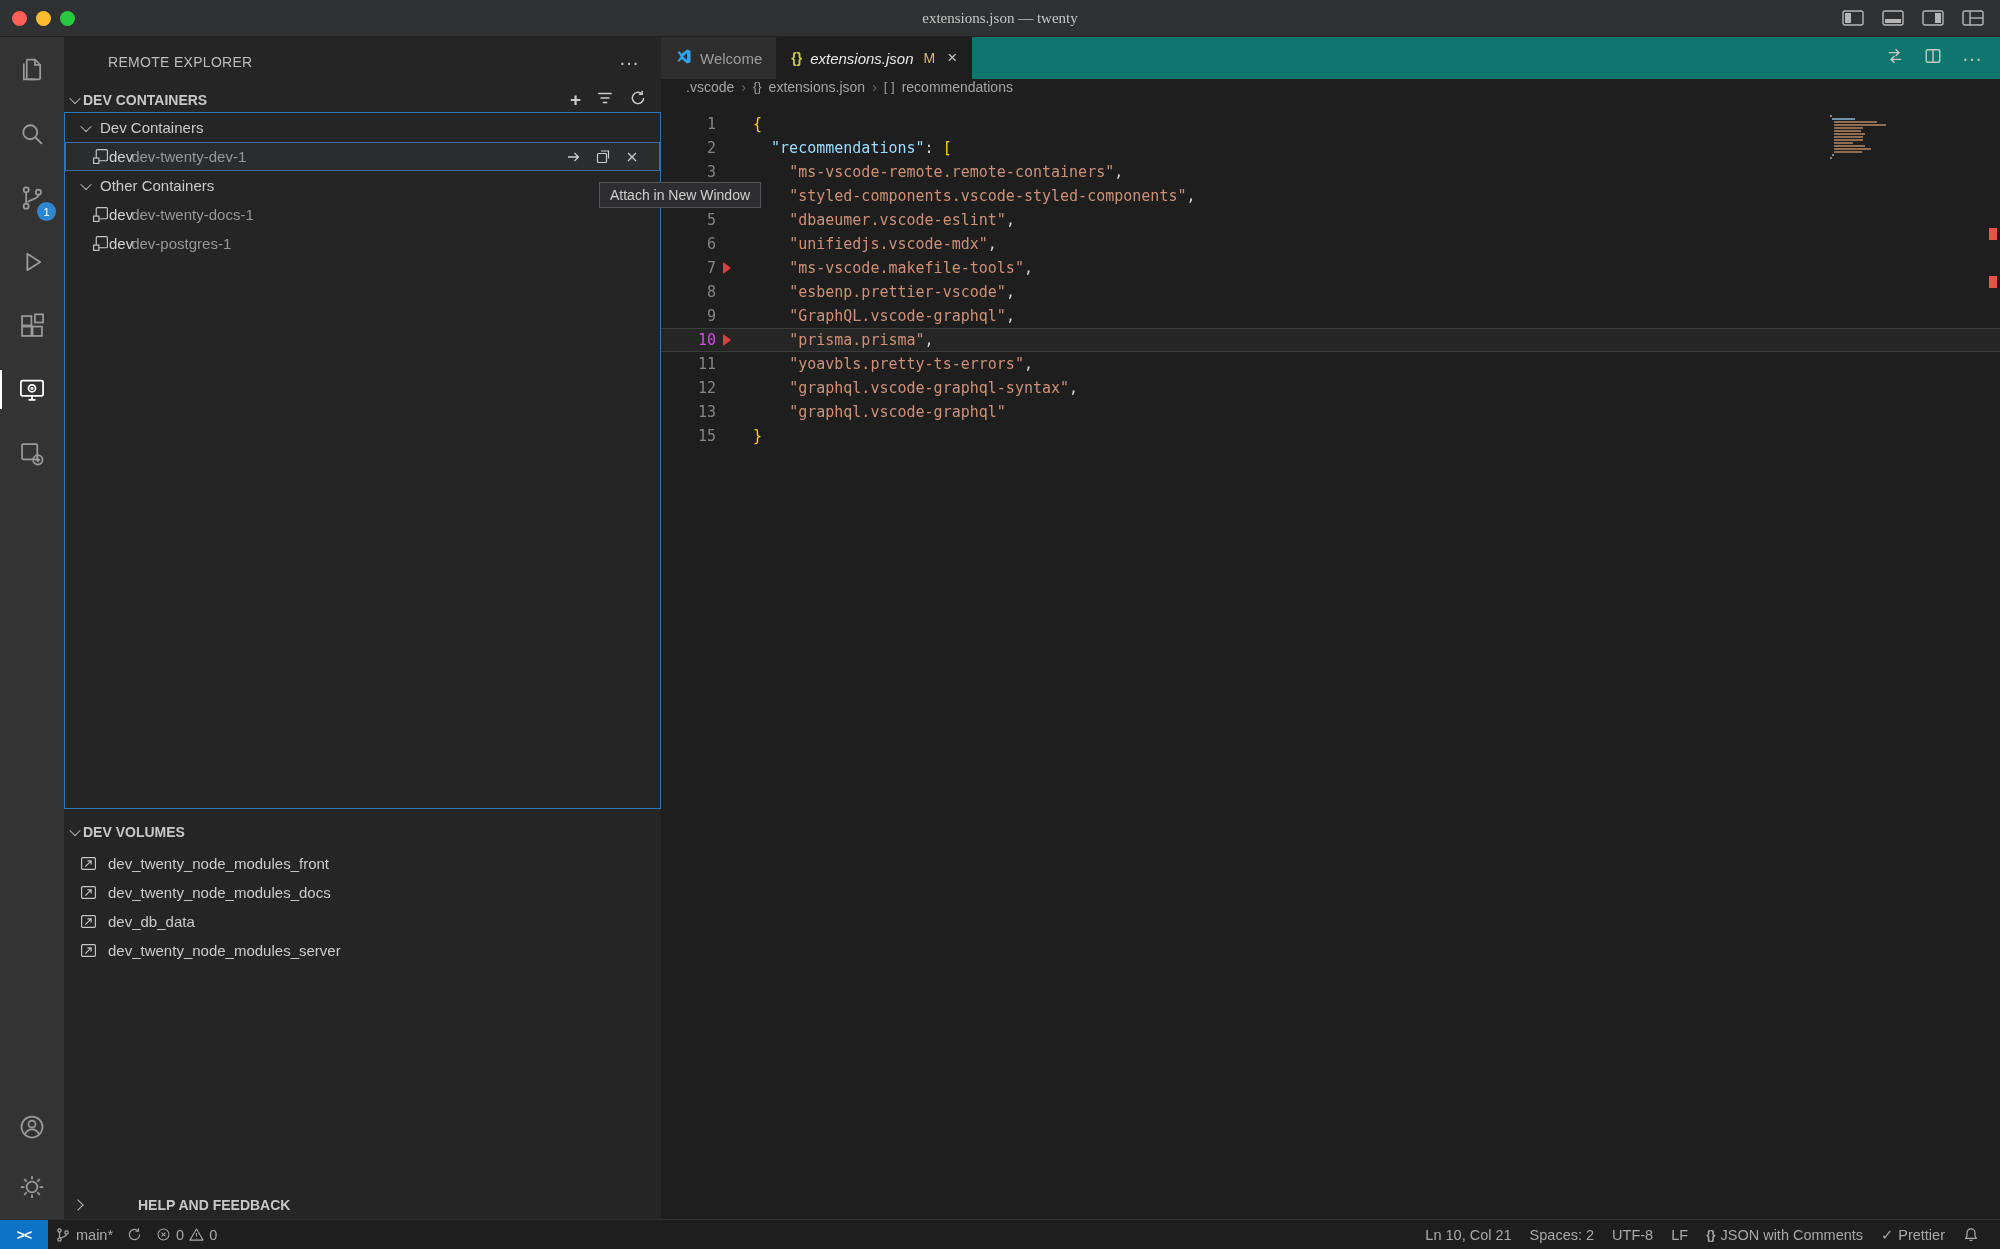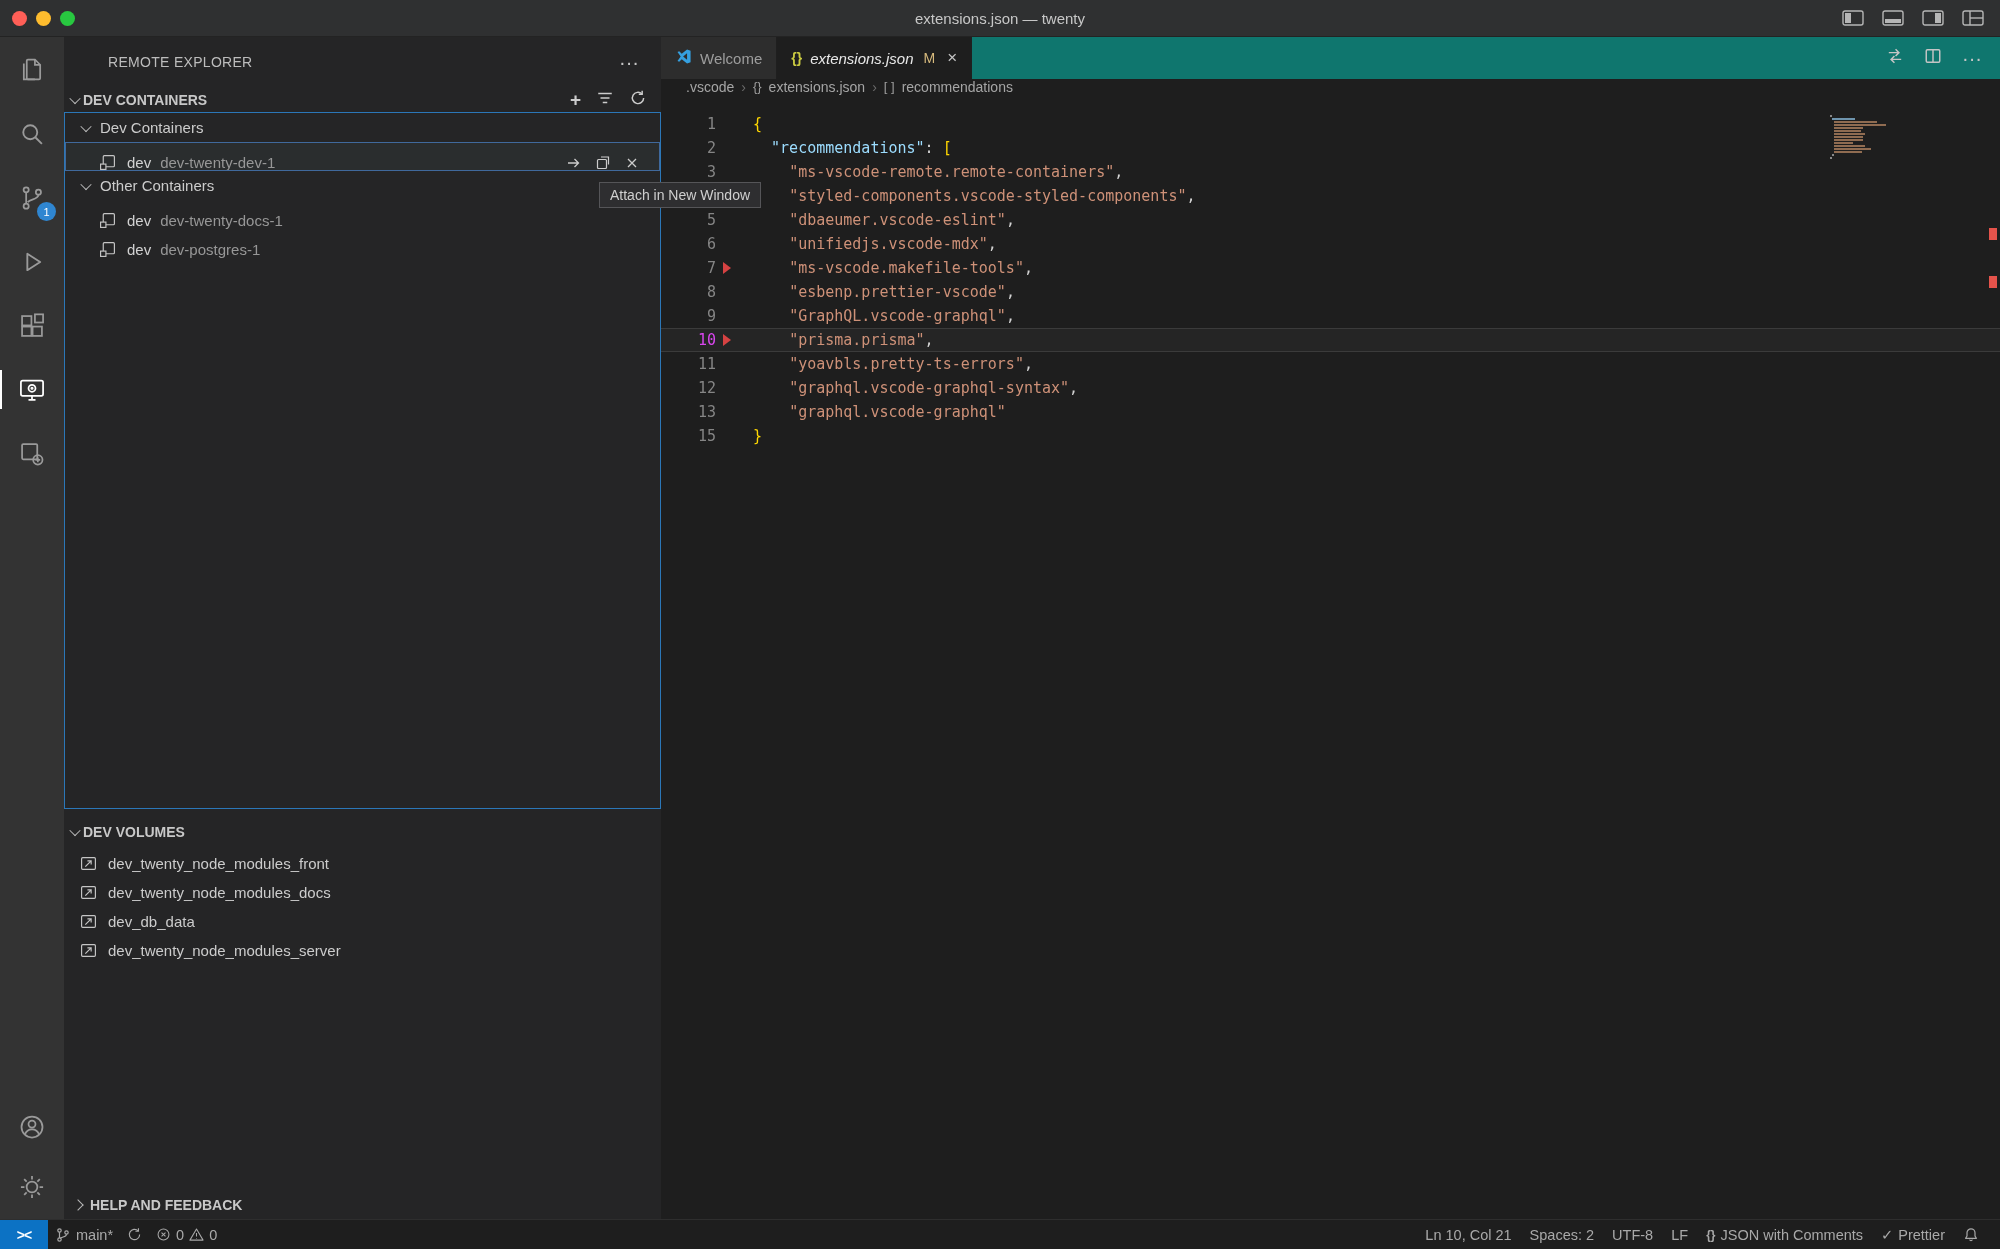--- a/index.html
+++ b/index.html
@@ -1,20 +1,20 @@
 <!DOCTYPE html>
 <html><head>
 <meta charset="utf-8">
 <style>
   * { box-sizing: border-box; margin: 0; padding: 0; user-select: none; }
   html,body { width:2000px; height:1249px; overflow:hidden; }
   body { background:#1e1e1e; font-family:"Liberation Sans",sans-serif; color:#cccccc; position:relative; }
 
   
-  .titlebar { position:absolute; top:0; left:0; right:0; height:37px; background:#2f3031; display:flex; align-items:center; border-bottom:1px solid #232323; }
+  .titlebar { position:absolute; top:0; left:0; right:0; height:37px; background:#2f3031; display:flex; align-items:center; border-bottom:1px solid #232323;font-family:Liberation Serif, serif; }
   .traffic { display:flex; gap:9px; padding-left:12px; z-index:2; }
   .light { width:15px; height:15px; border-radius:50%; display:inline-block; }
   .light.red { background:#ff5f57; } .light.yellow { background:#febc2e; } .light.green { background:#28c840; }
   .tb-title { position:absolute; left:0; right:0; text-align:center; font-size:15px; color:#c7c7c7; }
   .tb-icons { margin-left:auto; display:flex; gap:18px; padding-right:16px; z-index:2; color:#b6b6b6; }
   .tb-icons svg { display:block; }
 
   
   .activitybar { position:absolute; top:37px; left:0; width:64px; bottom:30px; background:#333333; display:flex; flex-direction:column; align-items:center; }
   .ab-item { width:64px; height:63px; margin-top:1px; display:flex; align-items:center; justify-content:center; position:relative; color:#9a9a9a; cursor:pointer; }
@@ -32,30 +32,30 @@
   .sec-header { height:25px; display:flex; align-items:center; padding:0 14px 0 7px; font-size:14px; font-weight:bold; color:#c8c8c8; }
   .sec-header .chev { margin-right:4px; }
   .sec-actions { margin-left:auto; display:flex; gap:15px; align-items:center; color:#cccccc; }
   .sec-actions .txticon { font-size:19px; line-height:1; cursor:pointer; }
   .chev { width:8px; height:8px; border-right:1.6px solid #b8b8b8; border-bottom:1.6px solid #b8b8b8; display:inline-block; flex:none; }
   .chev.down { transform:rotate(45deg) translate(-1px,-1px); }
   .chev.right { transform:rotate(-45deg); }
   .tree-box { height:697px; flex:none; border:1px solid #2b77b8; overflow:hidden; }
   .row { height:29px; display:flex; align-items:center; font-size:15px; cursor:pointer; }
   .group-row { padding-left:17px; gap:10px; color:#cccccc; }
-  .item-row { padding-left:34px; gap:11px;align-items:flex-end; }
+  .item-row { padding-left:27px; gap:0; }
   .item-row .item-prefix { color:#d2d2d2; }
   .item-row .item-name { color:#979797; margin-left:-2px; }
   .item-row.hovered { background:#2a2d2e; outline:1px solid #40699c; outline-offset:-1px; }
   .tree-icon { width:17px; height:17px; flex:none; display:flex; align-items:center; }
   .row-actions { margin-left:auto; display:flex; gap:13px; padding-right:20px; align-items:center; color:#cccccc; }
   .row-actions .action-icon { display:flex; cursor:pointer; }
   .vol-header { margin-top:6px; height:34px; }
   .vol-row { padding-left:16px; gap:11px; color:#cccccc; }
-  .help-header { margin-top:auto; height:28px; }
+  .help-header { margin-top:auto; height:28px;gap:48px; }
   .help-header .chev { margin-left:3px; margin-right:8px; }
 
   
   .tooltip { position:absolute; left:599px; top:182px; height:26px; display:flex; align-items:center; padding:0 10px; background:#2e2e30; border:1px solid #555558; color:#cfcfcf; font-size:14px; z-index:9; }
 
   
   .editor { position:absolute; left:661px; top:37px; right:0; bottom:30px; background:#1e1e1e; display:flex; flex-direction:column; }
   .tabbar { height:42px; background:#0f766e; display:flex; align-items:stretch; flex:none; }
   .tab { display:flex; align-items:center; gap:8px; padding:0 14px; font-size:15px; border-right:1px solid #1f1f1f; cursor:pointer; }
   .tab.inactive { background:#2d2d2d; color:#9d9d9d; }

